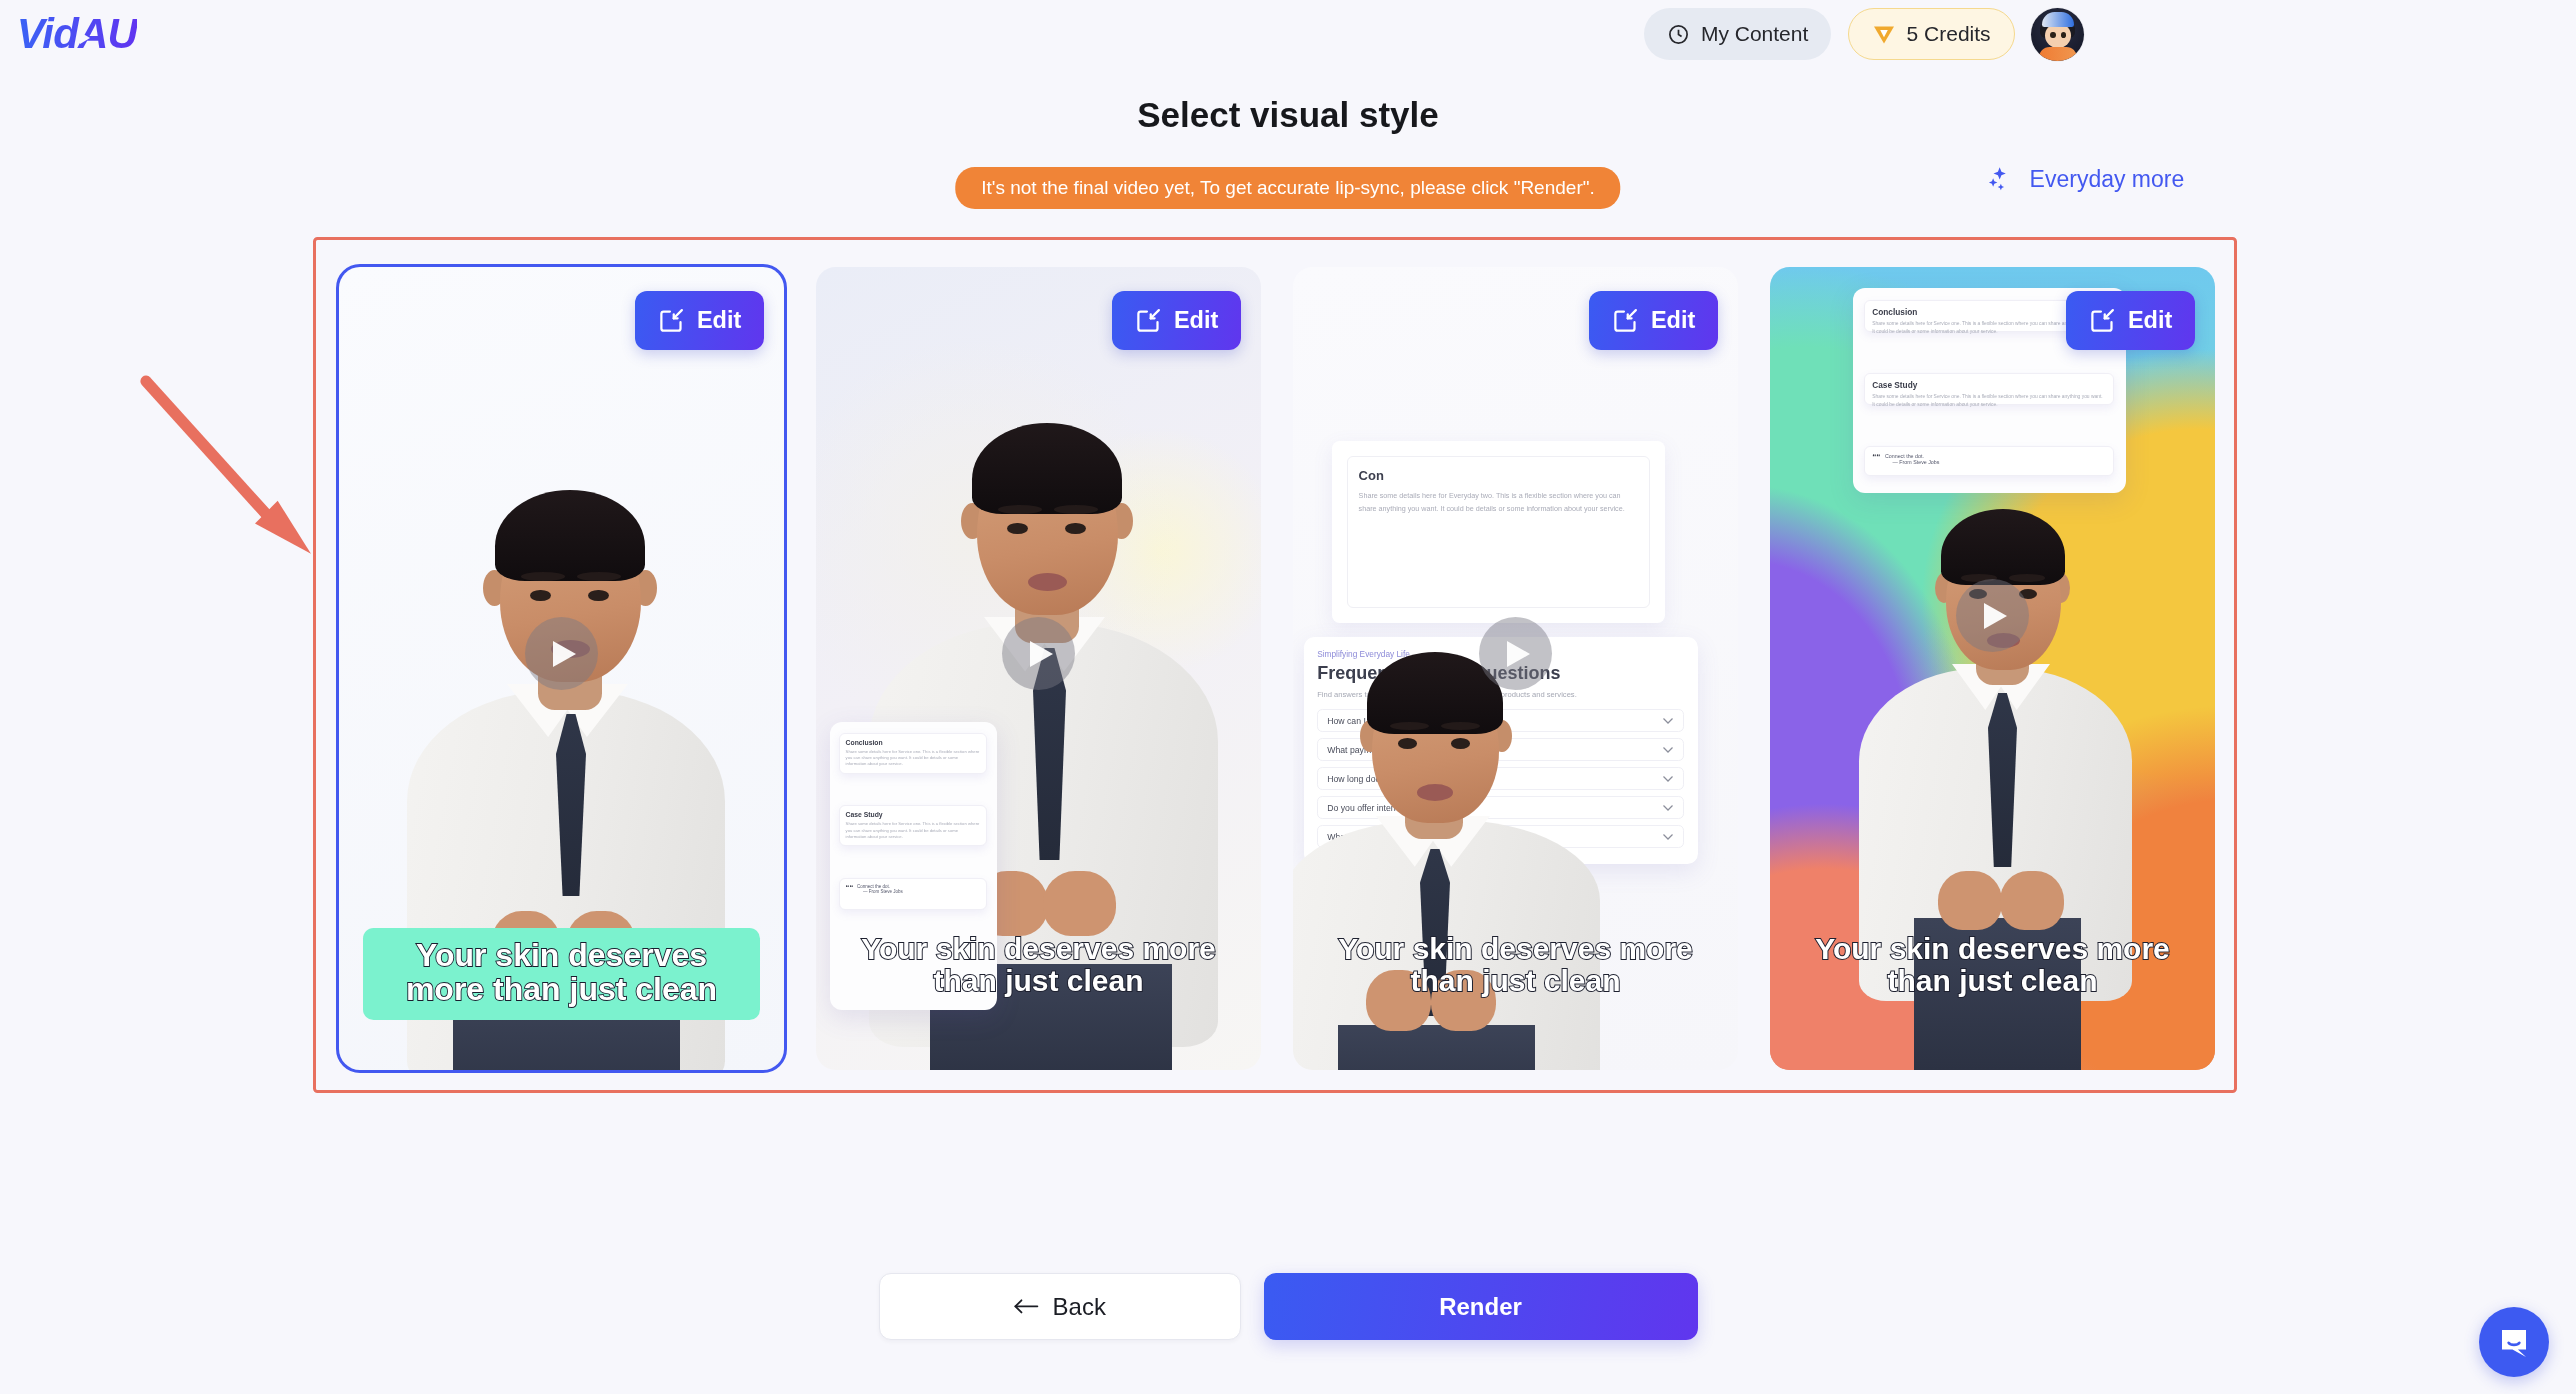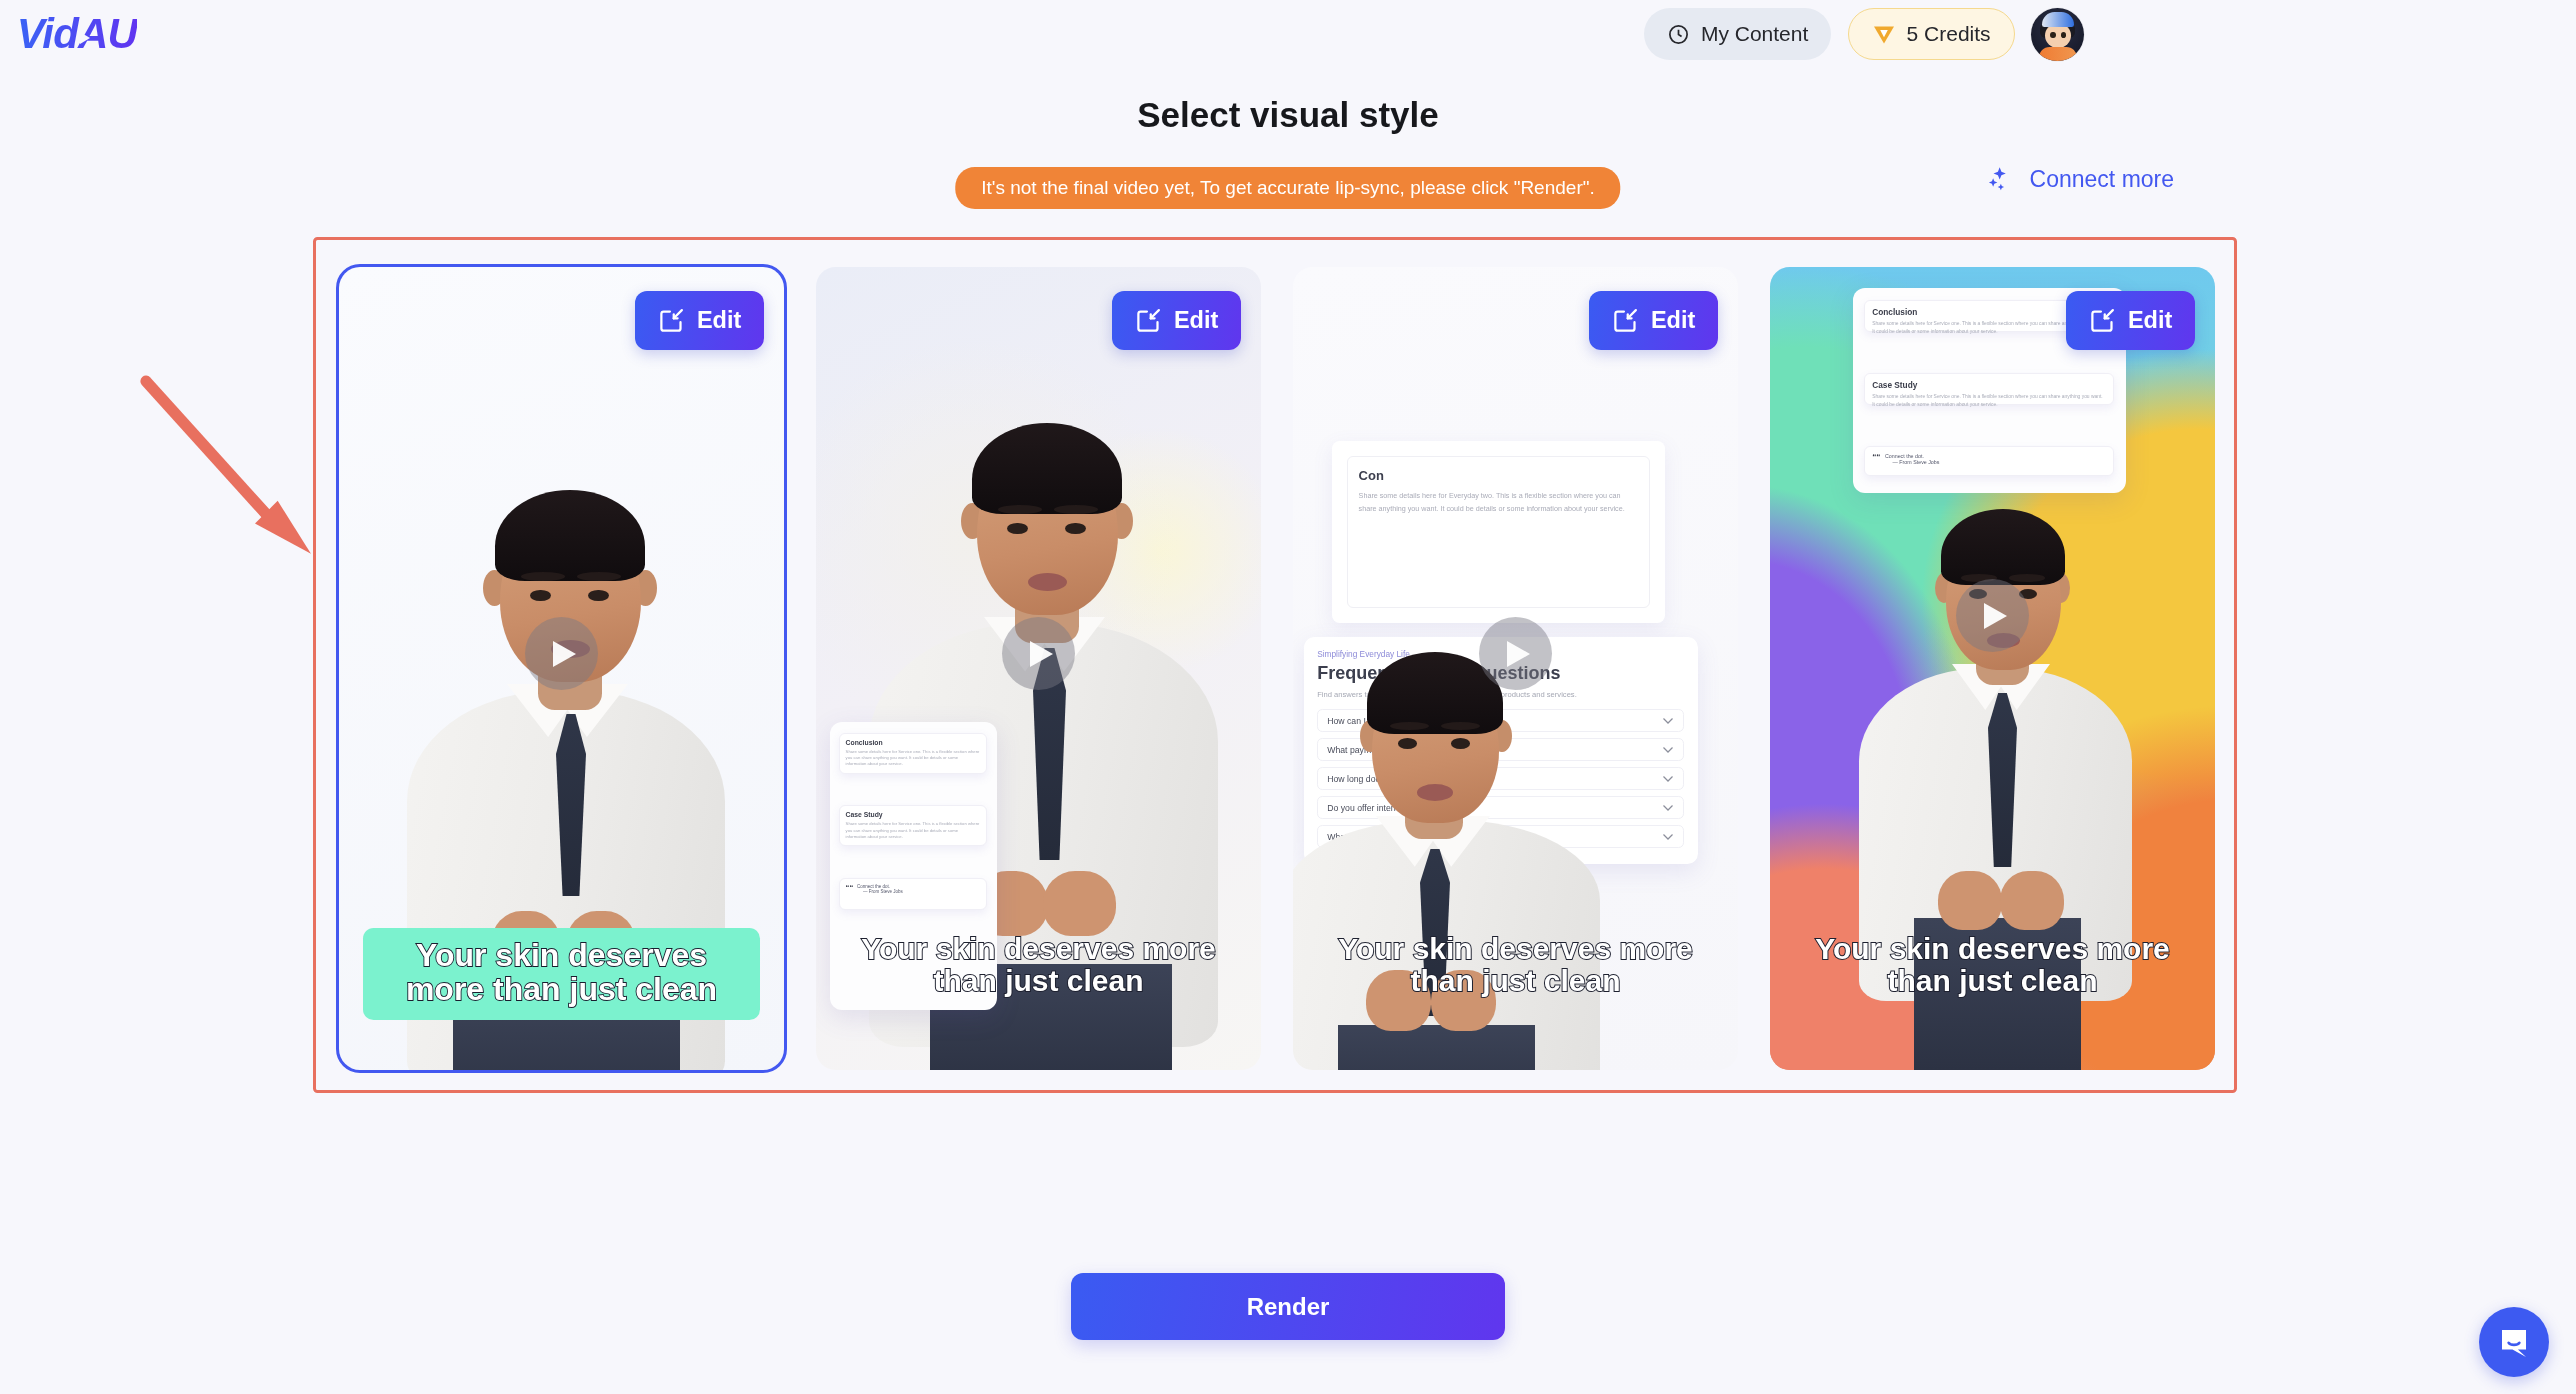--- a/index.html
+++ b/index.html
@@ -296,21 +296,21 @@
 
 <div class="page-title">Select visual style</div>
 <div class="notice">It's not the final video yet, To get accurate lip-sync, please click "Render".</div>
 
 <div class="generate-more">
   <svg class="sparkle-icon" viewBox="0 0 24 24" fill="#4358F0">
     <path d="M9.5 3.2l1.3 3.3 3.3 1.3-3.3 1.3-1.3 3.3-1.3-3.3L4.9 7.8l3.3-1.3z"></path>
     <path d="M4.6 11.4l.9 2.3 2.3.9-2.3.9-.9 2.3-.9-2.3-2.3-.9 2.3-.9z"></path>
     <path d="M10.4 15.6l.7 1.7 1.7.7-1.7.7-.7 1.7-.7-1.7-1.7-.7 1.7-.7z"></path>
   </svg>
-  <span>Connect more</span>
+  <span>Everyday more</span>
 </div>
 
 <div class="anno-rect"></div>
 <svg class="anno-arrow" viewBox="0 0 230 240">
   <line x1="8" y1="8" x2="178" y2="196" stroke="#E8705F" stroke-width="15" stroke-linecap="round"></line>
   <path d="M226 236 L152 196 L182 166 Z" fill="#E8705F"></path>
 </svg>
 
 <div class="cards">
 
@@ -546,20 +546,27 @@
       </svg>
       <span>Edit</span>
     </div>
 
     <div class="caption plain">Your skin deserves more than just clean</div>
   </div>
 
 </div>
 
 <div class="footer">
+  <div class="btn-back">
+    <svg class="arrow-left" viewBox="0 0 34 22" fill="none" stroke="#1B1D24" stroke-width="2.4" stroke-linecap="round" stroke-linejoin="round">
+      <path d="M32 11H3"></path>
+        <path d="M11 3L3 11l8 8"></path>
+    </svg>
+    <span>Back</span>
+  </div>
   <div class="btn-render">
     <span>Render</span>
   </div>
 </div>
 
 <div class="chat-widget">
   <svg class="chat-icon" viewBox="0 0 24 24">
     <path d="M4 4h16v13h-5.4L20 22l-9-5H4z" fill="#FFFFFF" transform="translate(0,0)"></path>
     <path d="M8.4 12.5c1.3 1.9 5.9 1.9 7.2 0" fill="none" stroke="#3D5AF1" stroke-width="1.7" stroke-linecap="round"></path>
   </svg>

